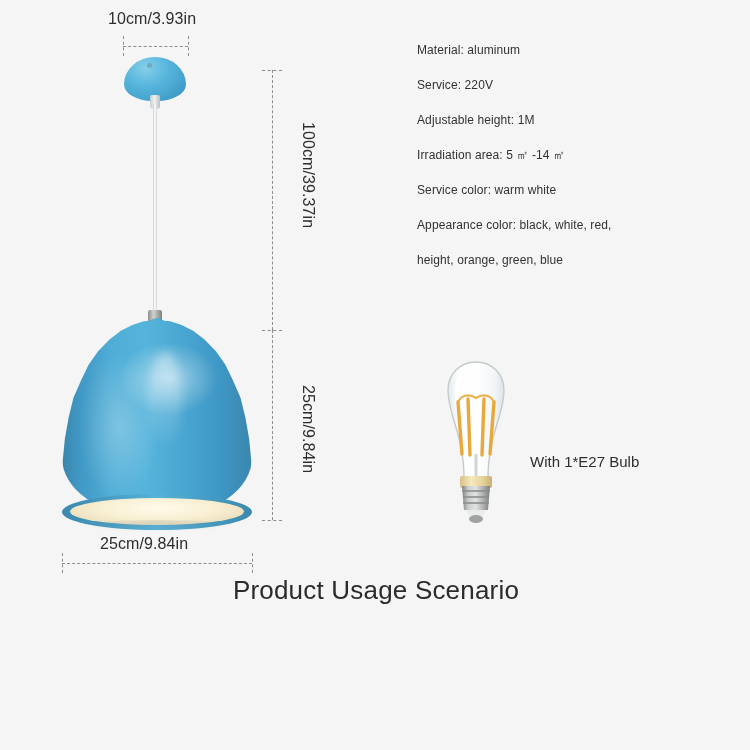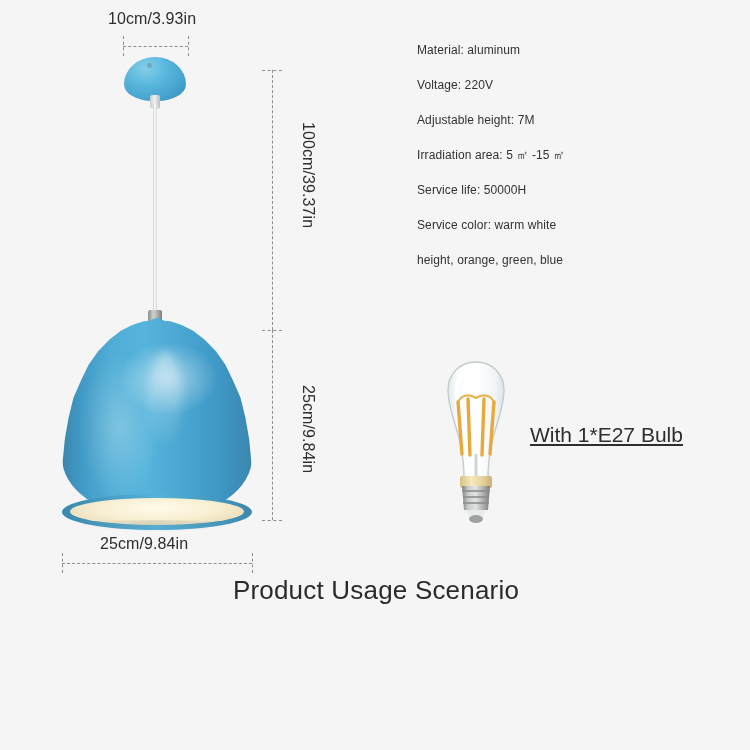--- a/index.html
+++ b/index.html
@@ -222,25 +222,24 @@
   .bulb-wrap {
     position: absolute;
     left: 432px;
     top: 358px;
     width: 88px;
     height: 168px;
   }
   .bulb-caption {
     position: absolute;
     left: 530px;
-    top: 423px;
-    font-size: 21px;
+    top: 453px;
+    font-size: 15px;
     color: #2e2e2e;
     white-space: nowrap;
-    text-decoration: underline;
   }
 </style>
 </head>
 <body>
 
 <div id="page">
 
   <div class="lamp-wrap">
 
     <div class="canopy"></div>
@@ -272,25 +271,25 @@
   <div class="tick-h" style="left:262px; top:520px; width:20px;"></div>
   <div class="dim-label-vert" style="left:317px; top:385px;">25cm/9.84in</div>
 
   <div class="dim-label" style="left:100px; top:535px;">25cm/9.84in</div>
   <div class="dline-h" style="left:62px; top:563px; width:190px;"></div>
   <div class="tick-v" style="left:62px; top:553px; height:20px;"></div>
   <div class="tick-v" style="left:252px; top:553px; height:20px;"></div>
 
   <div class="spec-list">
     <div class="spec-line">Material: aluminum</div>
-    <div class="spec-line">Voltage: 220V</div>
-    <div class="spec-line">Adjustable height: 7M</div>
-    <div class="spec-line">Irradiation area: 5 ㎡ -15 ㎡</div>
-    <div class="spec-line">Service life: 50000H</div>
+    <div class="spec-line">Service: 220V</div>
+    <div class="spec-line">Adjustable height: 1M</div>
+    <div class="spec-line">Irradiation area: 5 ㎡ -14 ㎡</div>
     <div class="spec-line">Service color: warm white</div>
+    <div class="spec-line">Appearance color: black, white, red,</div>
     <div class="spec-line">height, orange, green, blue</div>
   </div>
 
   <div class="bulb-wrap">
     <svg width="88" height="168" viewBox="0 0 88 168">
       <defs>
         <linearGradient id="glassGrad" x1="0" y1="0" x2="1" y2="0">
           <stop offset="0%" stop-color="#e4eaec"></stop>
           <stop offset="18%" stop-color="#fbfdfd"></stop>
           <stop offset="50%" stop-color="#ffffff"></stop>

